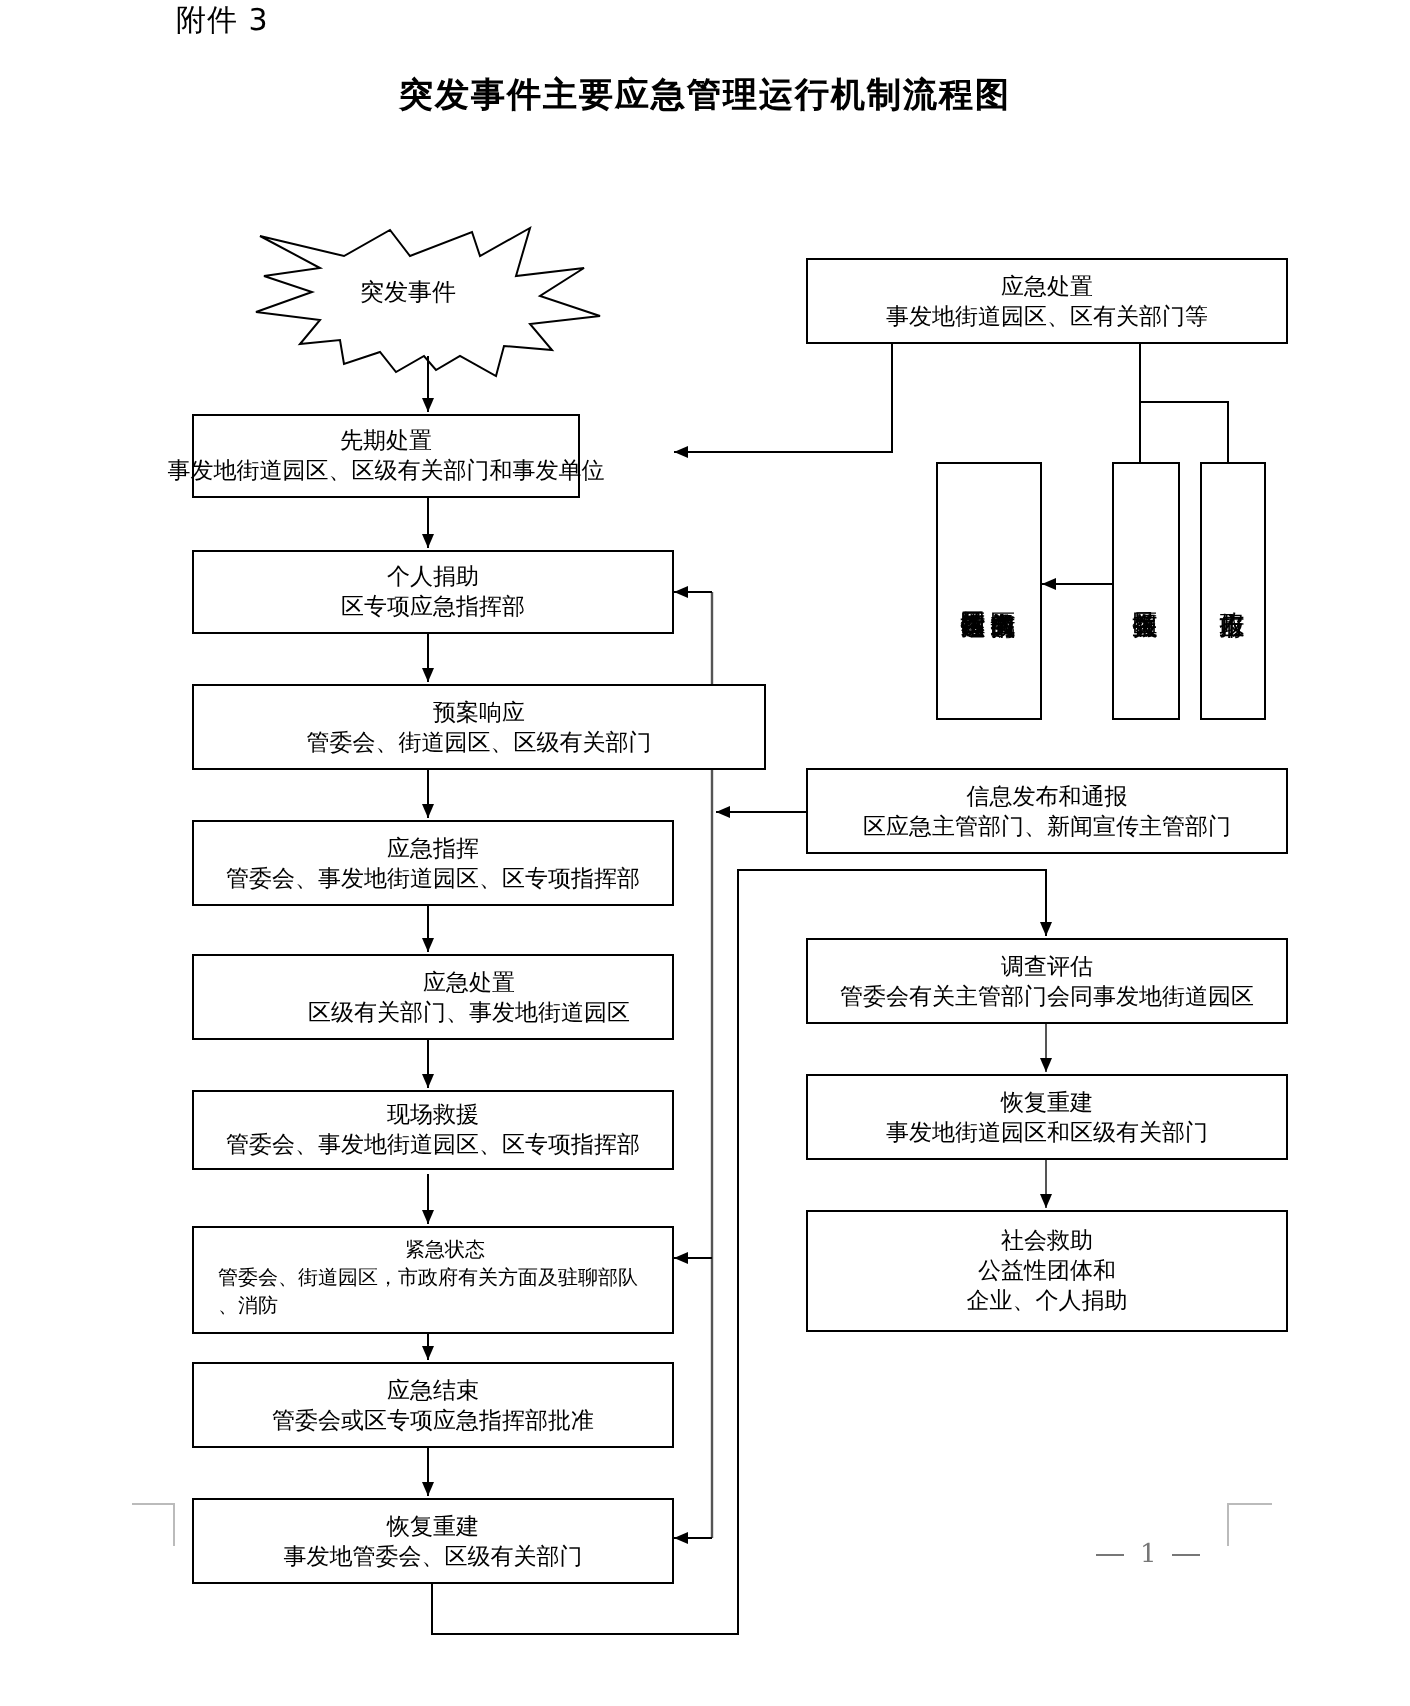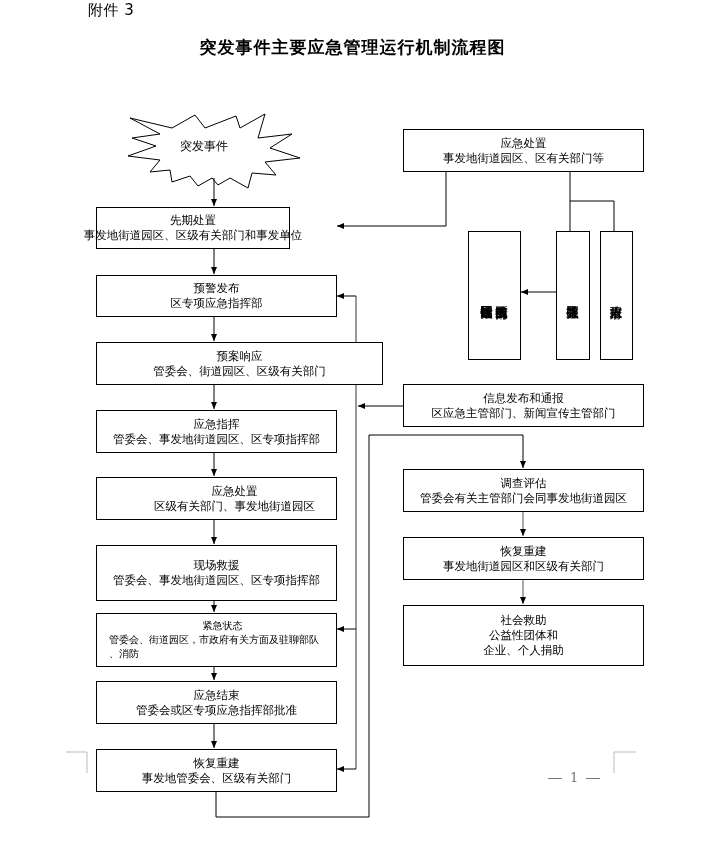--- a/index.html
+++ b/index.html
@@ -70,36 +70,36 @@
   <polyline points="614,773 614,752 636,752" fill="none" stroke="#bbb"></polyline>
 </svg>
 
 <div class="burst-label">突发事件</div>
 
 <div class="box" style="left:96px;top:207px;width:194px;height:42px;">
   <div class="l">先期处置</div>
   <div class="l">事发地街道园区、区级有关部门和事发单位</div>
 </div>
 <div class="box" style="left:96px;top:275px;width:241px;height:42px;">
-  <div class="l">预警发布</div>
+  <div class="l">个人捐助</div>
   <div class="l">区专项应急指挥部</div>
 </div>
 <div class="box" style="left:96px;top:342px;width:287px;height:43px;">
   <div class="l">预案响应</div>
   <div class="l">管委会、街道园区、区级有关部门</div>
 </div>
 <div class="box" style="left:96px;top:410px;width:241px;height:43px;">
   <div class="l">应急指挥</div>
   <div class="l">管委会、事发地街道园区、区专项指挥部</div>
 </div>
 <div class="box" style="left:96px;top:477px;width:241px;height:43px;padding-left:36px;">
   <div class="l">应急处置</div>
   <div class="l">区级有关部门、事发地街道园区</div>
 </div>
-<div class="box" style="left:96px;top:545px;width:241px;height:56px;">
+<div class="box" style="left:96px;top:545px;width:241px;height:40px;">
   <div class="l">现场救援</div>
   <div class="l">管委会、事发地街道园区、区专项指挥部</div>
 </div>
 <div class="box emergency" style="left:96px;top:613px;width:241px;height:54px;">
   <div class="l head">紧急状态</div>
   <div class="l">管委会、街道园区，市政府有关方面及驻聊部队</div>
   <div class="l">、消防</div>
 </div>
 <div class="box" style="left:96px;top:681px;width:241px;height:43px;">
   <div class="l">应急结束</div>

